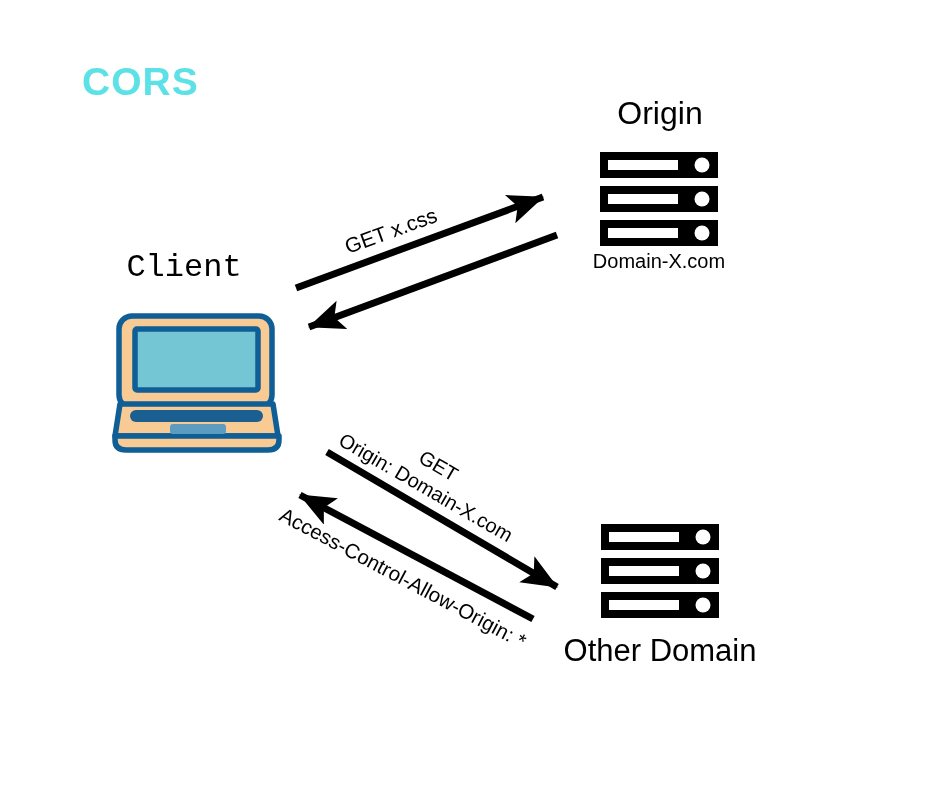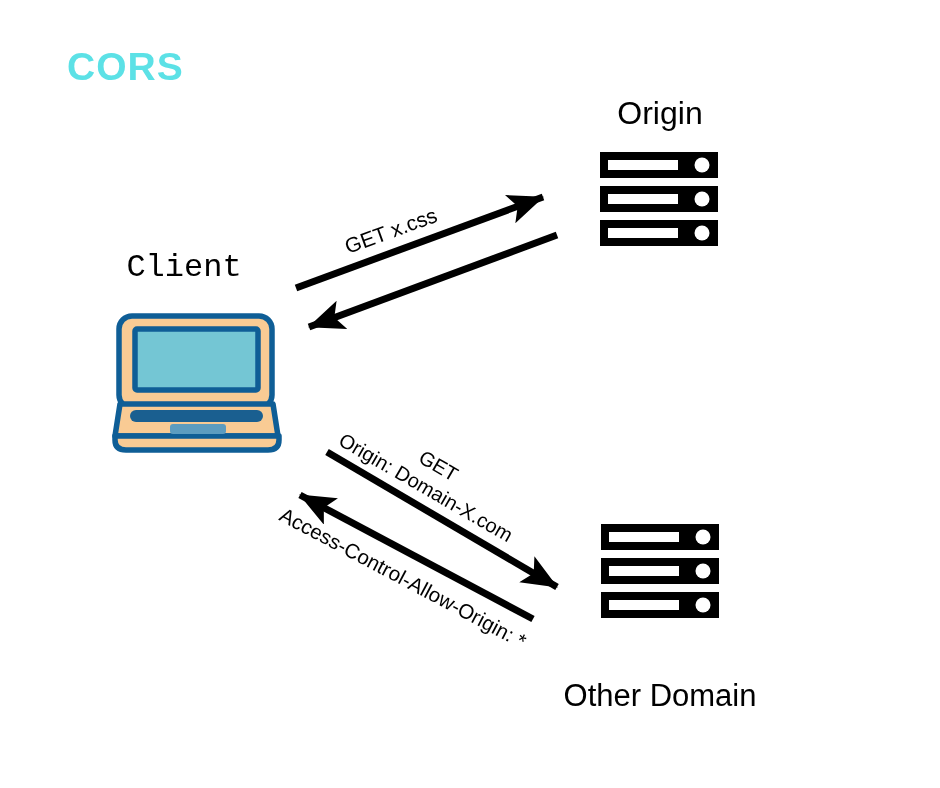--- a/index.html
+++ b/index.html
@@ -14,21 +14,21 @@
   }
   .abs { position: absolute; }
   .center-x { transform: translateX(-50%); }
 
   .diagram-title {
     left: 66px; top: 44px;
     font-size: 39px;
     font-weight: 700;
     letter-spacing: 1px;
     color: #5CE1E6;
-    margin: 1px;
+    margin: 16px;
   }
   .node-title {
     font-size: 32px;
     white-space: nowrap;
   }
   .node-title-big {
     font-size: 31px;
     white-space: nowrap;
   }
   .domain-label {
@@ -43,21 +43,21 @@
   .arrow-label-2line {
     font-size: 20px;
     line-height: 1.25;
     text-align: center;
     color: #000;
   }
   #client-title   { left: 184px; top: 249px; font-family: Liberation Mono, monospace; }
   #origin-title   { left: 660px; top: 95px;  }
   #origin-domain  { left: 659px; top: 250px; }
   #other-domain-name { left: 659px; top: 493px; }
-  #other-title    { left: 660px; top: 633px; margin-top: 45px; }
+  #other-title    { left: 660px; top: 633px; }
 
   #laptop-svg     { left: 112px; top: 312px; }
   #origin-server  { left: 600px; top: 152px; }
   #other-server   { left: 601px; top: 524px; }
 
   #label-get-xcss {
     left: 391px; top: 231px;
     transform: translate(-50%,-50%) rotate(-20deg);
   }
   #label-get-origin {
@@ -106,20 +106,21 @@
       <path d="M3,124 L167,124 L167,128 Q167,138 156,138 L14,138 Q3,138 3,128 Z" fill="#F9CB94"></path>
     </g>
     <rect x="18" y="98" width="133" height="12" rx="6" fill="#1A5F90"></rect>
     <rect x="58" y="112" width="56" height="10" rx="3" fill="#5C9CC0"></rect>
   </svg>
 
   <div class="abs center-x node-title" id="origin-title">Origin</div>
   <svg class="abs" id="origin-server" width="118" height="94" viewBox="0 0 118 94">
     <use href="#server-shape"></use>
   </svg>
+  <div class="abs center-x domain-label" id="origin-domain">Domain-X.com</div>
 
   <svg class="abs" id="other-server" width="118" height="94" viewBox="0 0 118 94">
     <use href="#server-shape"></use>
   </svg>
   <div class="abs center-x node-title-big" id="other-title">Other Domain</div>
 
   <svg class="abs arrows-layer" width="940" height="788" viewBox="0 0 940 788">
     <defs>
       <marker id="ah" markerUnits="userSpaceOnUse" markerWidth="40" markerHeight="32" refX="35" refY="15" orient="auto">
         <path d="M0,0 L36,15 L0,30 L8,15 Z" fill="#000"></path>

